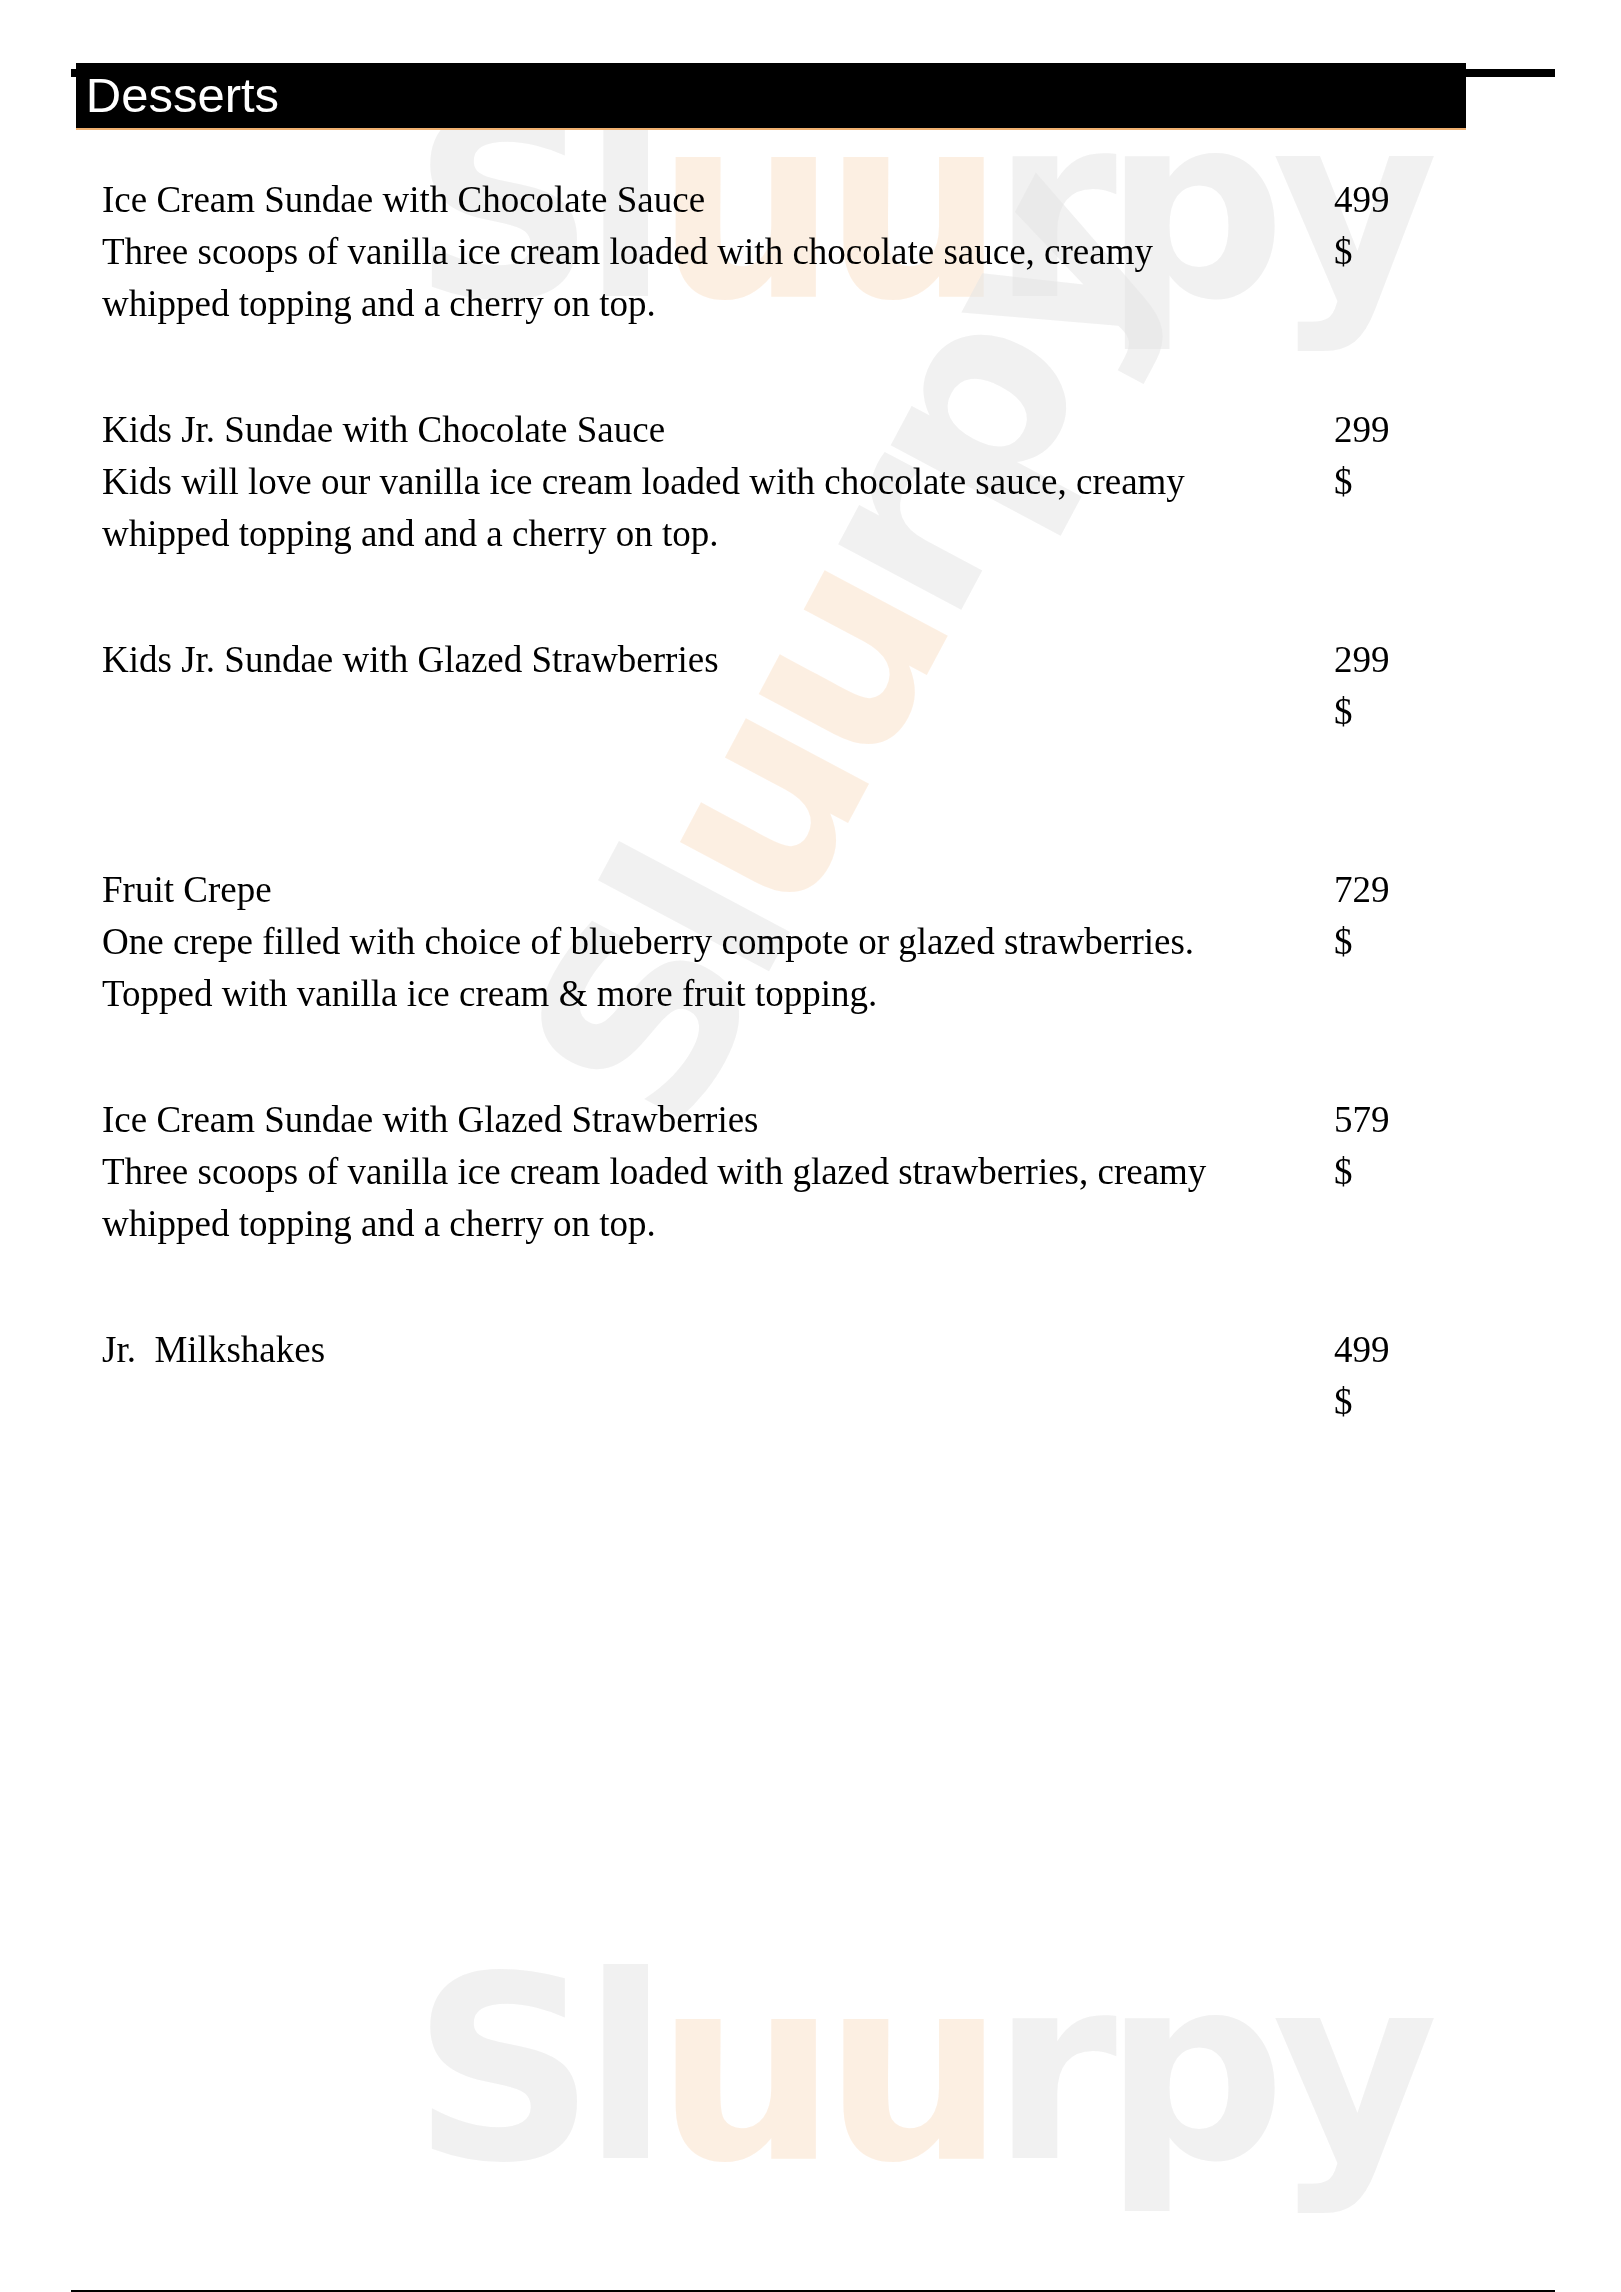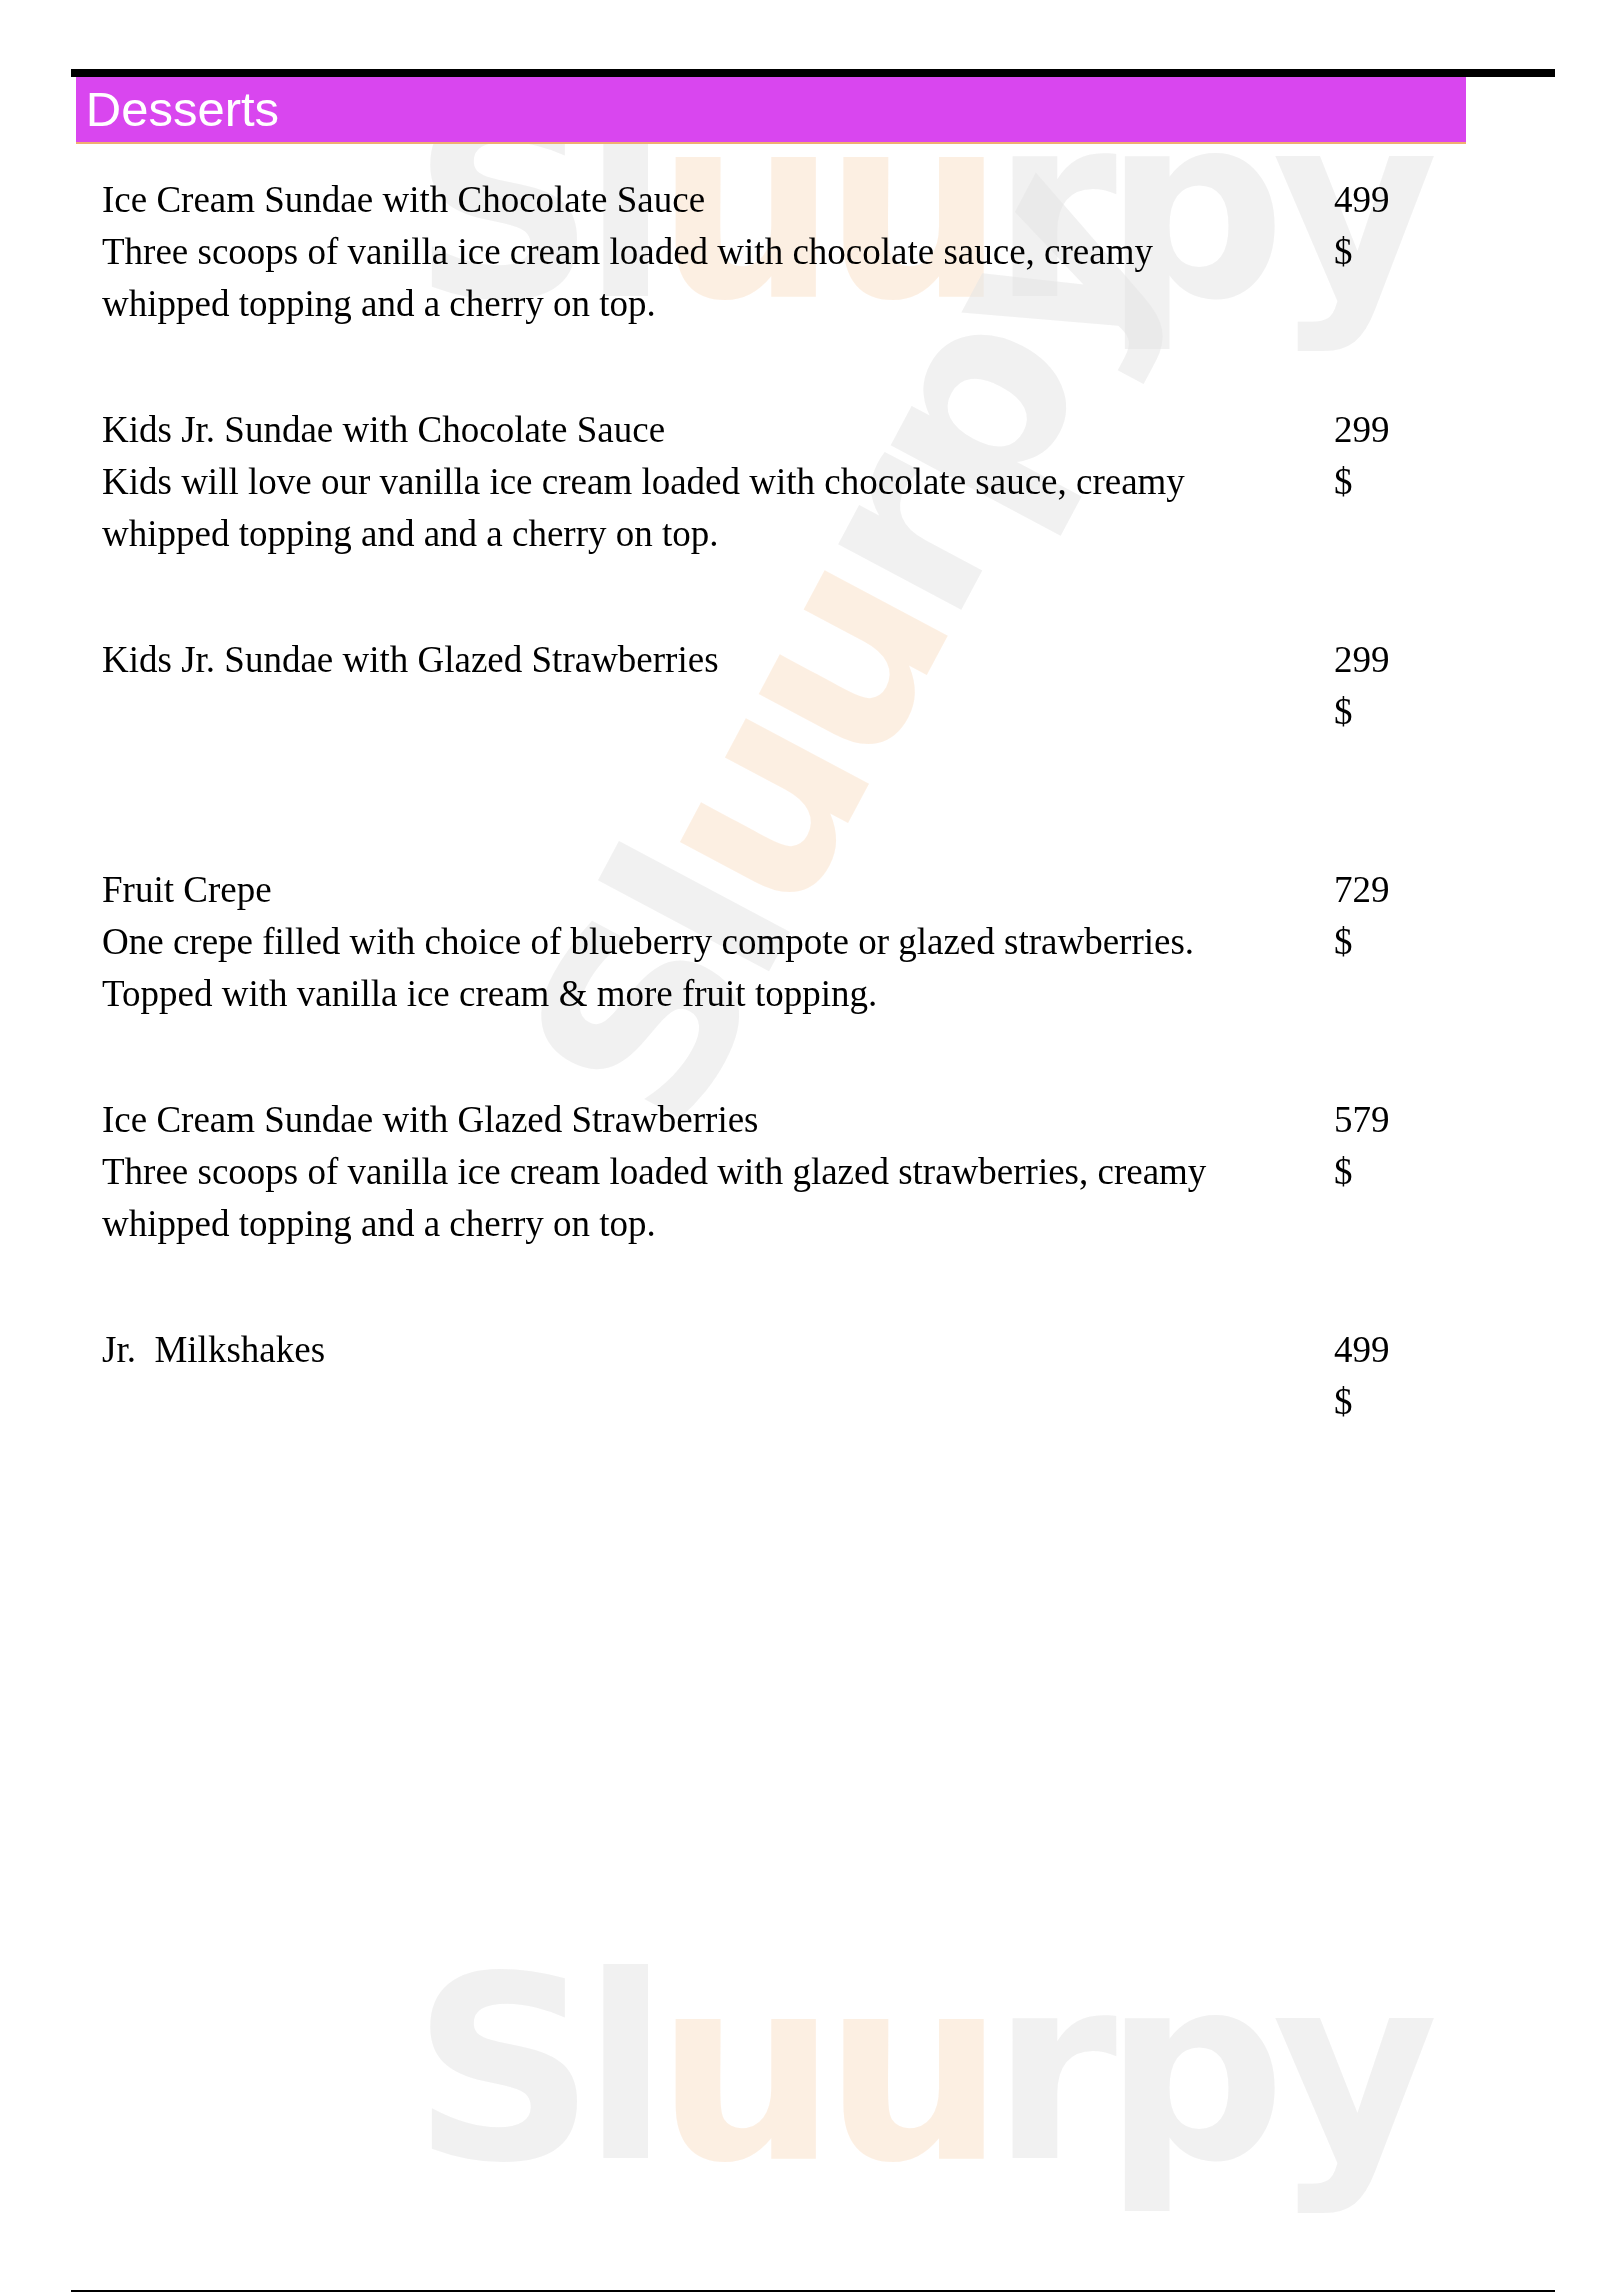--- a/index.html
+++ b/index.html
@@ -1,18 +1,18 @@
 <!DOCTYPE html>
 <html><head>
 <meta charset="utf-8">
 <style>
   html, body { margin: 0; padding: 0; background: #ffffff; }
   body { width: 1621px; height: 2293px; position: relative; overflow: hidden; }
   .top-rule { position: absolute; left: 71px; top: 69px; width: 1484px; height: 7.8px; background: #000; }
-  .header-bar { position: absolute; left: 76px; top: 77px; width: 1390px; height: 67px; background: #d946ef; border-bottom: 2px solid #f0b070; box-sizing: border-box; }
+  .header-bar { position: absolute; left: 76px; top: 63px; width: 1390px; height: 67px; background: #000000; border-bottom: 2px solid #f0b070; box-sizing: border-box; }
   .header-title { position: absolute; left: 9.8px; top: 5.9px; color: #fff; font-family: "Liberation Sans", sans-serif; font-size: 49px; line-height: 53px; }
   .watermark { position: absolute; font-family: "DejaVu Sans", sans-serif; font-weight: bold; font-size: 255px; letter-spacing: -13.7px; white-space: nowrap; opacity: 0.55; z-index: 0; pointer-events: none; }
   .watermark .g { color: #e6e6e6; }
   .watermark .o { color: #fbe3cc; }
   .wm1 { left: 412px; top: 59px; }
   .wm2 { left: 470px; top: 1029px; transform: rotate(-62deg); transform-origin: left top; }
   .wm3 { left: 412px; top: 1921px; }
   .items { position: absolute; left: 102px; top: 174px; width: 1304px; z-index: 1; }
   .item { position: relative; height: 230px; font-family: "Liberation Serif", serif; color: #000; font-size: 37px; line-height: 52px; }
   .item-name { display: block; }

